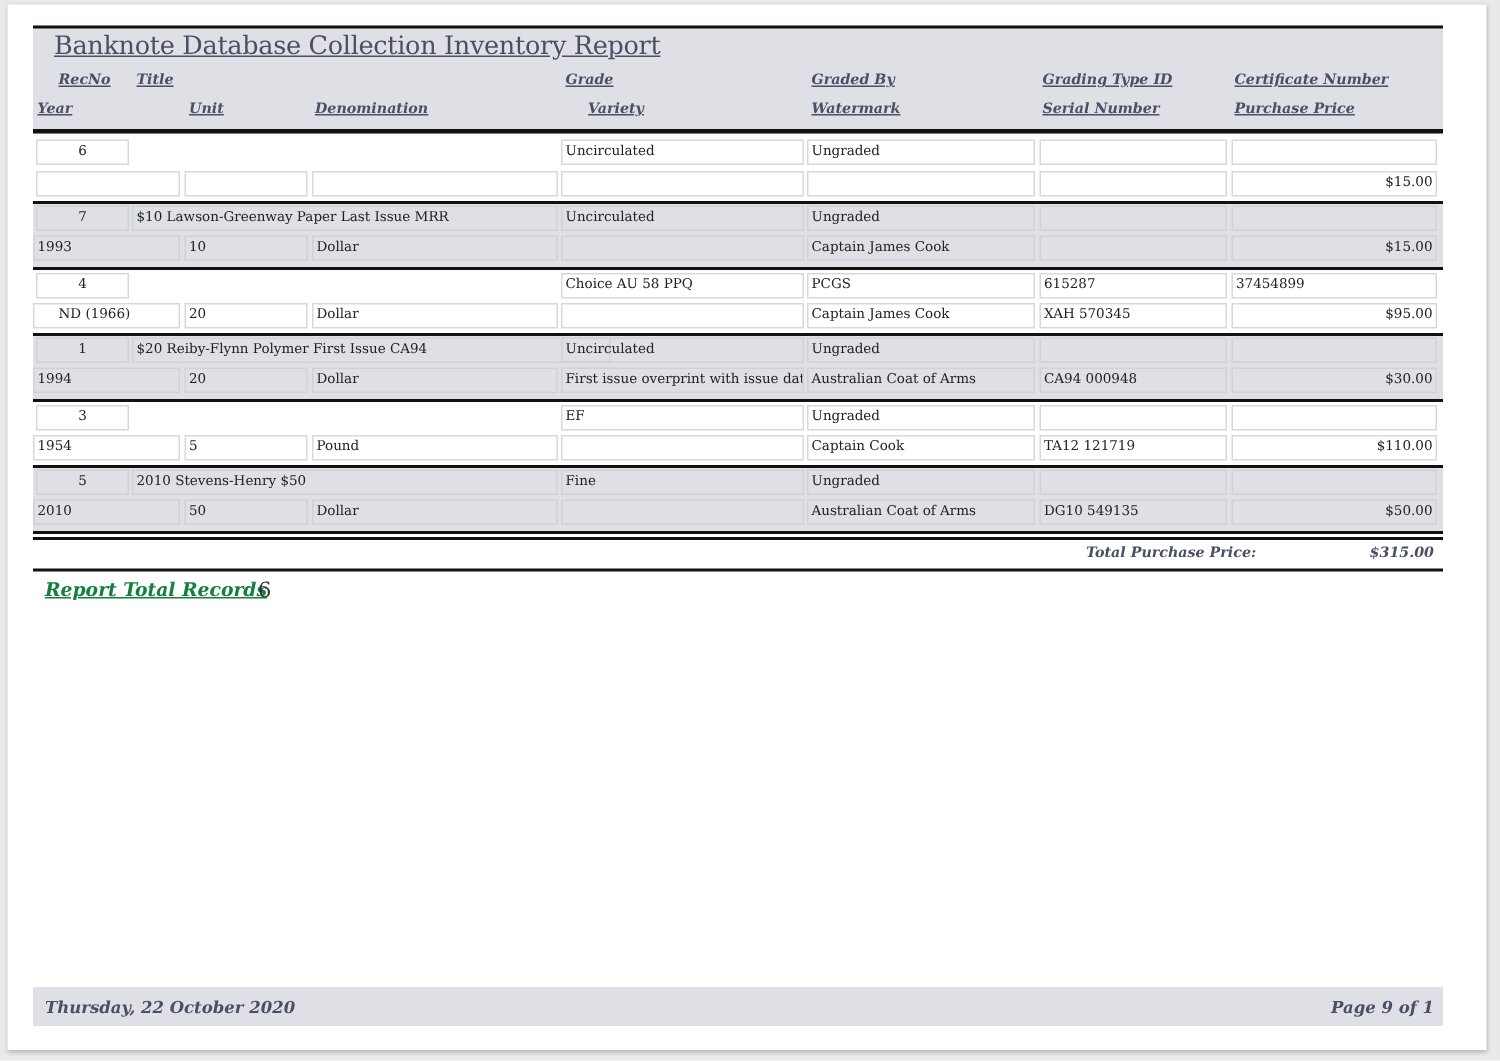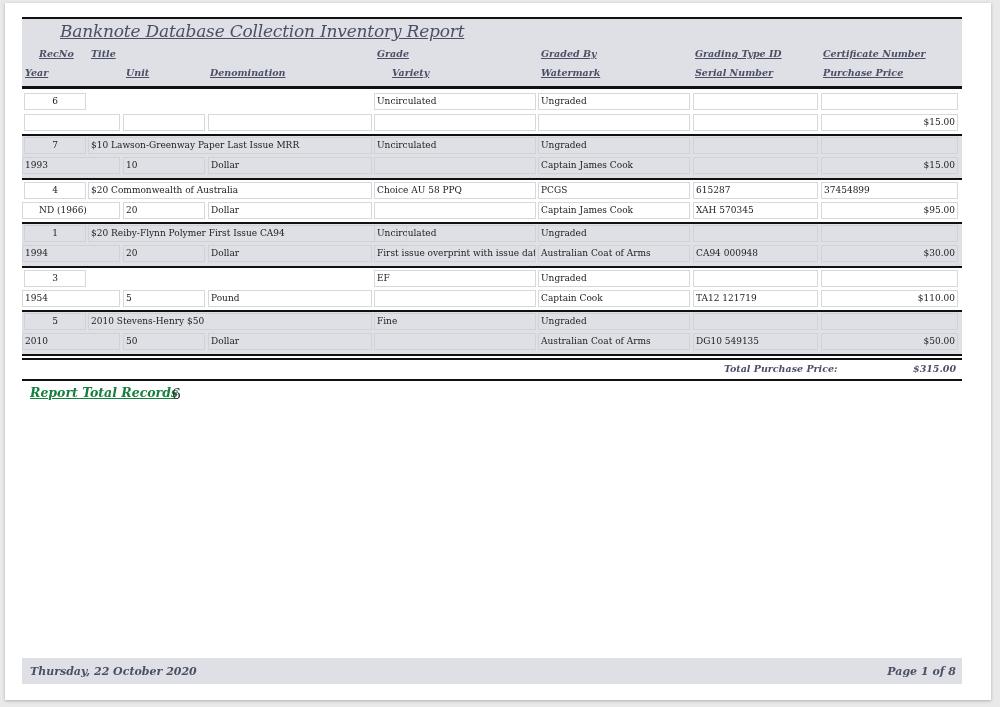--- a/index.html
+++ b/index.html
@@ -1,19 +1,19 @@
 <!DOCTYPE html>
 <html><head>
 <meta charset="utf-8">
 <style>
   html, body { margin:0; padding:0; }
   body { width:1000px; height:707px; background:#e9e9e9; position:relative; overflow:hidden; font-family:"DejaVu Serif", serif; }
   .page { position:absolute; left:5px; top:3px; width:986px; height:697px; background:#fff; box-shadow:0 1px 3px rgba(0,0,0,0.25); }
   .hdr { position:absolute; left:22px; top:17px; width:940px; height:72px; background:#dfe0e5; border-top:2px solid #111; border-bottom:3px solid #111; box-sizing:border-box; }
-  .title { position:absolute; left:36px; top:21px; font-family:"DejaVu Serif", serif; font-style:italic; font-size:17px; color:#4b4f66; text-decoration:underline; letter-spacing:-0.2px;margin-left:24px; }
+  .title { position:absolute; left:36px; top:21px; font-family:"DejaVu Serif", serif; font-size:17px; color:#4b4f66; text-decoration:underline; letter-spacing:-0.2px; }
   .colh { position:absolute; font-family:"DejaVu Serif", serif; font-style:italic; font-weight:bold; font-size:9.5px; color:#4b4f66; text-decoration:underline; white-space:nowrap; }
   .rec { position:absolute; left:22px; width:940px; height:44px; box-sizing:border-box; }
   .rec.alt { background:#dfe0e5; }
   .sep { position:absolute; left:22px; width:940px; height:2px; background:#111; }
   .cell { position:absolute; height:17px; box-sizing:border-box; border:1px solid #d6d9dc; font-size:9px; color:#222; line-height:15px; padding:0 2px; white-space:nowrap; overflow:hidden; }
   .rec:not(.alt) .cell { background:#fff; }
   .rec.alt .cell { border-color:#cfd2d7; }
   .center { text-align:center; }
   .right { text-align:right; }
   .totline { position:absolute; left:22px; width:940px; height:1px; background:#111; }
@@ -74,21 +74,20 @@
   <div class="cell" style="left:186px;top:21px;width:164px;">Dollar</div>
   <div class="cell" style="left:352px;top:21px;width:162px;"></div>
   <div class="cell" style="left:516px;top:21px;width:152px;">Captain James Cook</div>
   <div class="cell" style="left:671px;top:21px;width:125px;"></div>
   <div class="cell right" style="left:799px;top:21px;width:137px;">$15.00</div>
 </div>
 <div class="sep" style="top:178px;"></div>
 
 <div class="rec" style="top:180px;">
   <div class="cell center" style="left:2px;top:2px;width:62px;">4</div>
-  <div class="cell" style="left:66px;top:2px;width:284px;">$20 Commonwealth of Australia</div>
   <div class="cell" style="left:352px;top:2px;width:162px;">Choice AU 58 PPQ</div>
   <div class="cell" style="left:516px;top:2px;width:152px;">PCGS</div>
   <div class="cell" style="left:671px;top:2px;width:125px;">615287</div>
   <div class="cell" style="left:799px;top:2px;width:137px;">37454899</div>
   <div class="cell" style="left:0px;top:22px;width:98px;padding-left:16px;">ND (1966)</div>
   <div class="cell" style="left:101px;top:22px;width:82px;">20</div>
   <div class="cell" style="left:186px;top:22px;width:164px;">Dollar</div>
   <div class="cell" style="left:352px;top:22px;width:162px;"></div>
   <div class="cell" style="left:516px;top:22px;width:152px;">Captain James Cook</div>
   <div class="cell" style="left:671px;top:22px;width:125px;">XAH 570345</div>
@@ -149,13 +148,13 @@
 
 <div class="totlabel" style="left:724px;top:363px;">Total Purchase Price:</div>
 <div class="totlabel" style="left:880px;top:363px;width:76px;text-align:right;">$315.00</div>
 <div class="totline" style="top:379px;height:2px;"></div>
 
 <div class="rtr">Report Total Records</div>
 <div class="rtrv">6</div>
 
 <div class="foot"></div>
 <div class="foott" style="left:30px;">Thursday, 22 October 2020</div>
-<div class="foott" style="left:850px;width:106px;text-align:right;">Page 1 of 8</div>
+<div class="foott" style="left:850px;width:106px;text-align:right;">Page 9 of 1</div>
 
 </body></html>

